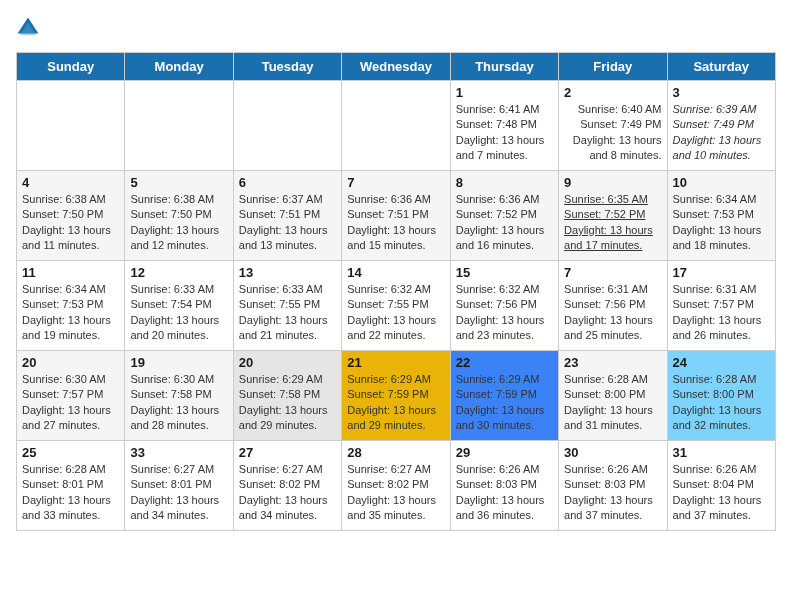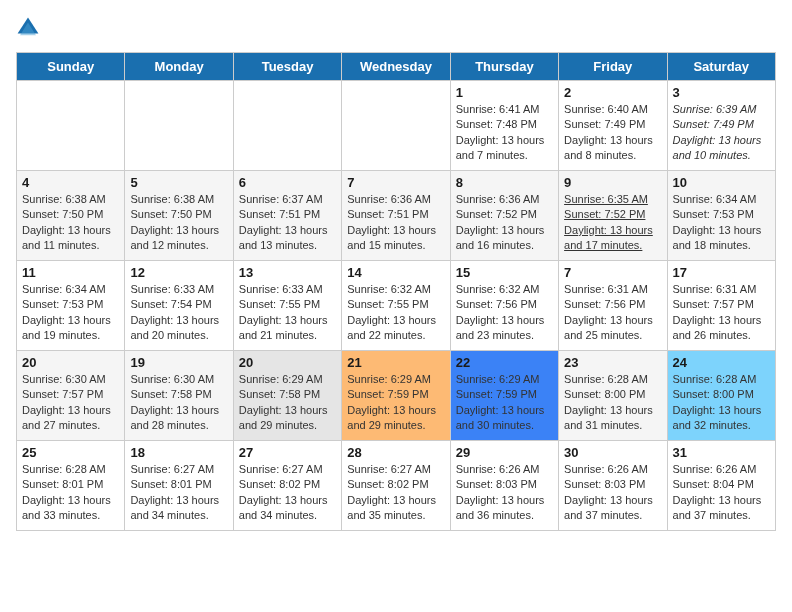--- a/index.html
+++ b/index.html
@@ -123,21 +123,21 @@
         <td class="empty-cell"></td>
         <td>
           <span class="day-num">1</span>
           <div class="day-info" style="white-space: pre-line;">Sunrise: 6:41 AM
 Sunset: 7:48 PM
 Daylight: 13 hours
 and 7 minutes.</div>
         </td>
         <td>
           <span class="day-num">2</span>
-          <div class="day-info" style="white-space: pre-line;">Sunrise: 6:40 AM
+          <div class="day-info" style="white-space: pre-line; text-align: right;">Sunrise: 6:40 AM
 Sunset: 7:49 PM
 Daylight: 13 hours
 and 8 minutes.</div>
         </td>
         <td>
           <span class="day-num">3</span>
           <div class="day-info" style="white-space: pre-line; font-style: italic;">Sunrise: 6:39 AM
 Sunset: 7:49 PM
 Daylight: 13 hours
 and 10 minutes.</div>
@@ -260,21 +260,21 @@
 Daylight: 13 hours
 and 28 minutes.</div>
         </td>
         <td style="background: #e5e5e5;">
           <span class="day-num">20</span>
           <div class="day-info" style="white-space: pre-line;">Sunrise: 6:29 AM
 Sunset: 7:58 PM
 Daylight: 13 hours
 and 29 minutes.</div>
         </td>
-        <td style="background: #fdba74;">
+        <td style="background: #eab308;">
           <span class="day-num">21</span>
           <div class="day-info" style="white-space: pre-line;">Sunrise: 6:29 AM
 Sunset: 7:59 PM
 Daylight: 13 hours
 and 29 minutes.</div>
         </td>
         <td style="background: #3b82f6;">
           <span class="day-num">22</span>
           <div class="day-info" style="white-space: pre-line;">Sunrise: 6:29 AM
 Sunset: 7:59 PM
@@ -298,21 +298,21 @@
       </tr>
       <tr>
         <td>
           <span class="day-num">25</span>
           <div class="day-info" style="white-space: pre-line;">Sunrise: 6:28 AM
 Sunset: 8:01 PM
 Daylight: 13 hours
 and 33 minutes.</div>
         </td>
         <td>
-          <span class="day-num">18</span>
+          <span class="day-num">33</span>
           <div class="day-info" style="white-space: pre-line;">Sunrise: 6:27 AM
 Sunset: 8:01 PM
 Daylight: 13 hours
 and 34 minutes.</div>
         </td>
         <td>
           <span class="day-num">27</span>
           <div class="day-info" style="white-space: pre-line;">Sunrise: 6:27 AM
 Sunset: 8:02 PM
 Daylight: 13 hours

